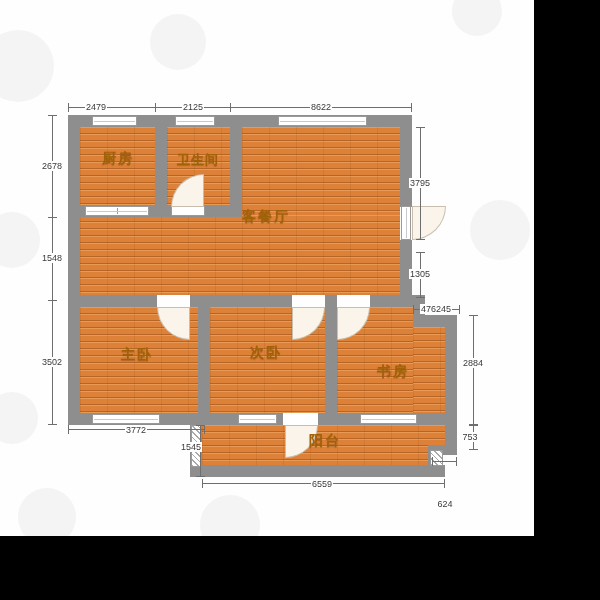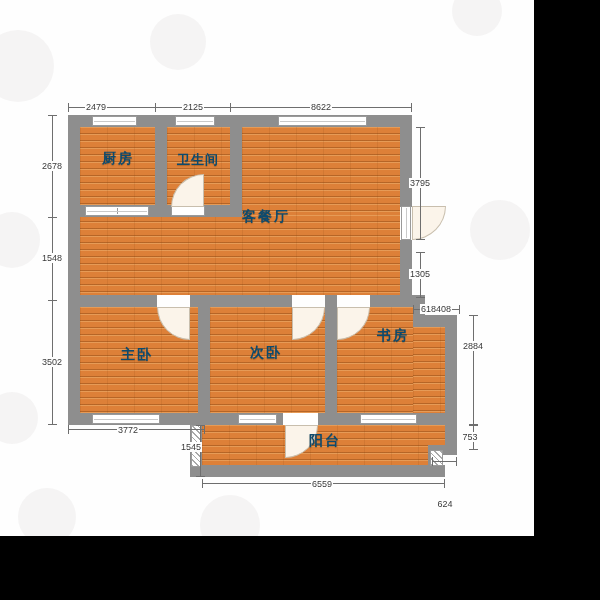--- a/index.html
+++ b/index.html
@@ -28,21 +28,21 @@
   .dl{position:absolute;background:#6e6e6e;}
   .dlh::before,.dlh::after{content:"";position:absolute;top:-4px;width:1px;height:9px;background:#6e6e6e;}
   .dlh::before{left:0;} .dlh::after{right:0;}
   .dlv::before,.dlv::after{content:"";position:absolute;left:-4px;width:9px;height:1px;background:#6e6e6e;}
   .dlv::before{top:0;} .dlv::after{bottom:0;}
   .tk{position:absolute;background:#6e6e6e;}
   .dt{position:absolute;transform:translate(-50%,-50%);font-size:9px;line-height:10px;color:#3a3a3a;
       background:#fefefe;padding:0 1px;white-space:nowrap;}
   
   .rl{position:absolute;transform:translate(-50%,-50%);font-size:14px;font-weight:600;letter-spacing:2px;
-      color:#0c4a6e;text-shadow:0 1px 1px rgba(120,70,25,.45);white-space:nowrap;}
+      color:#a16207;text-shadow:0 1px 1px rgba(120,70,25,.45);white-space:nowrap;}
 </style>
 </head>
 <body>
 
 <div id="paper">
 
   <div class="wm" style="left:-18px;top:30px;width:72px;height:72px;"></div>
   <div class="wm" style="left:150px;top:14px;width:56px;height:56px;"></div>
   <div class="wm" style="left:-16px;top:212px;width:56px;height:56px;"></div>
   <div class="wm" style="left:-14px;top:392px;width:52px;height:52px;"></div>
@@ -115,36 +115,36 @@
   <div class="tk" style="left:48px;top:300px;width:9px;height:1px;"></div>
   <div class="dt" style="left:52px;top:166px;">2678</div>
   <div class="dt" style="left:52px;top:258px;">1548</div>
   <div class="dt" style="left:52px;top:362px;">3502</div>
 
   <div class="dl dlv" style="left:420px;top:127px;width:1px;height:113px;"></div>
   <div class="dt" style="left:420px;top:183px;">3795</div>
   <div class="dl dlv" style="left:420px;top:252px;width:1px;height:46px;"></div>
   <div class="dt" style="left:420px;top:274px;">1305</div>
   <div class="dl dlh" style="left:413px;top:309px;width:47px;height:1px;"></div>
-  <div class="dt" style="left:436px;top:309px;">618408</div>
+  <div class="dt" style="left:436px;top:309px;">476245</div>
   <div class="dl dlv" style="left:473px;top:315px;width:1px;height:110px;"></div>
-  <div class="dt" style="left:473px;top:346px;">2884</div>
+  <div class="dt" style="left:473px;top:363px;">2884</div>
   <div class="dl dlv" style="left:473px;top:425px;width:1px;height:25px;"></div>
   <div class="dt" style="left:470px;top:437px;">753</div>
   <div class="dl dlh" style="left:432px;top:461px;width:25px;height:1px;"></div>
   <div class="dt" style="left:445px;top:459px;margin-top:45px;">624</div>
 
   <div class="dl dlh" style="left:68px;top:429px;width:137px;height:1px;"></div>
-  <div class="dt" style="left:128px;top:430px;">3772</div>
+  <div class="dt" style="left:136px;top:430px;">3772</div>
   <div class="dl dlv" style="left:200px;top:425px;width:1px;height:52px;"></div>
   <div class="dt" style="left:191px;top:447px;">1545</div>
   <div class="dl dlh" style="left:202px;top:483px;width:243px;height:1px;"></div>
   <div class="dt" style="left:322px;top:484px;">6559</div>
 
   <div class="rl" style="left:118px;top:159px;">厨房</div>
   <div class="rl" style="left:198px;top:160px;font-size:13px;letter-spacing:1px;">卫生间</div>
   <div class="rl" style="left:266px;top:217px;">客餐厅</div>
   <div class="rl" style="left:137px;top:355px;">主卧</div>
   <div class="rl" style="left:266px;top:353px;">次卧</div>
-  <div class="rl" style="left:393px;top:336px;">书房</div>
+  <div class="rl" style="left:393px;top:372px;">书房</div>
   <div class="rl" style="left:325px;top:441px;">阳台</div>
 
 </div>
 
 </body></html>

